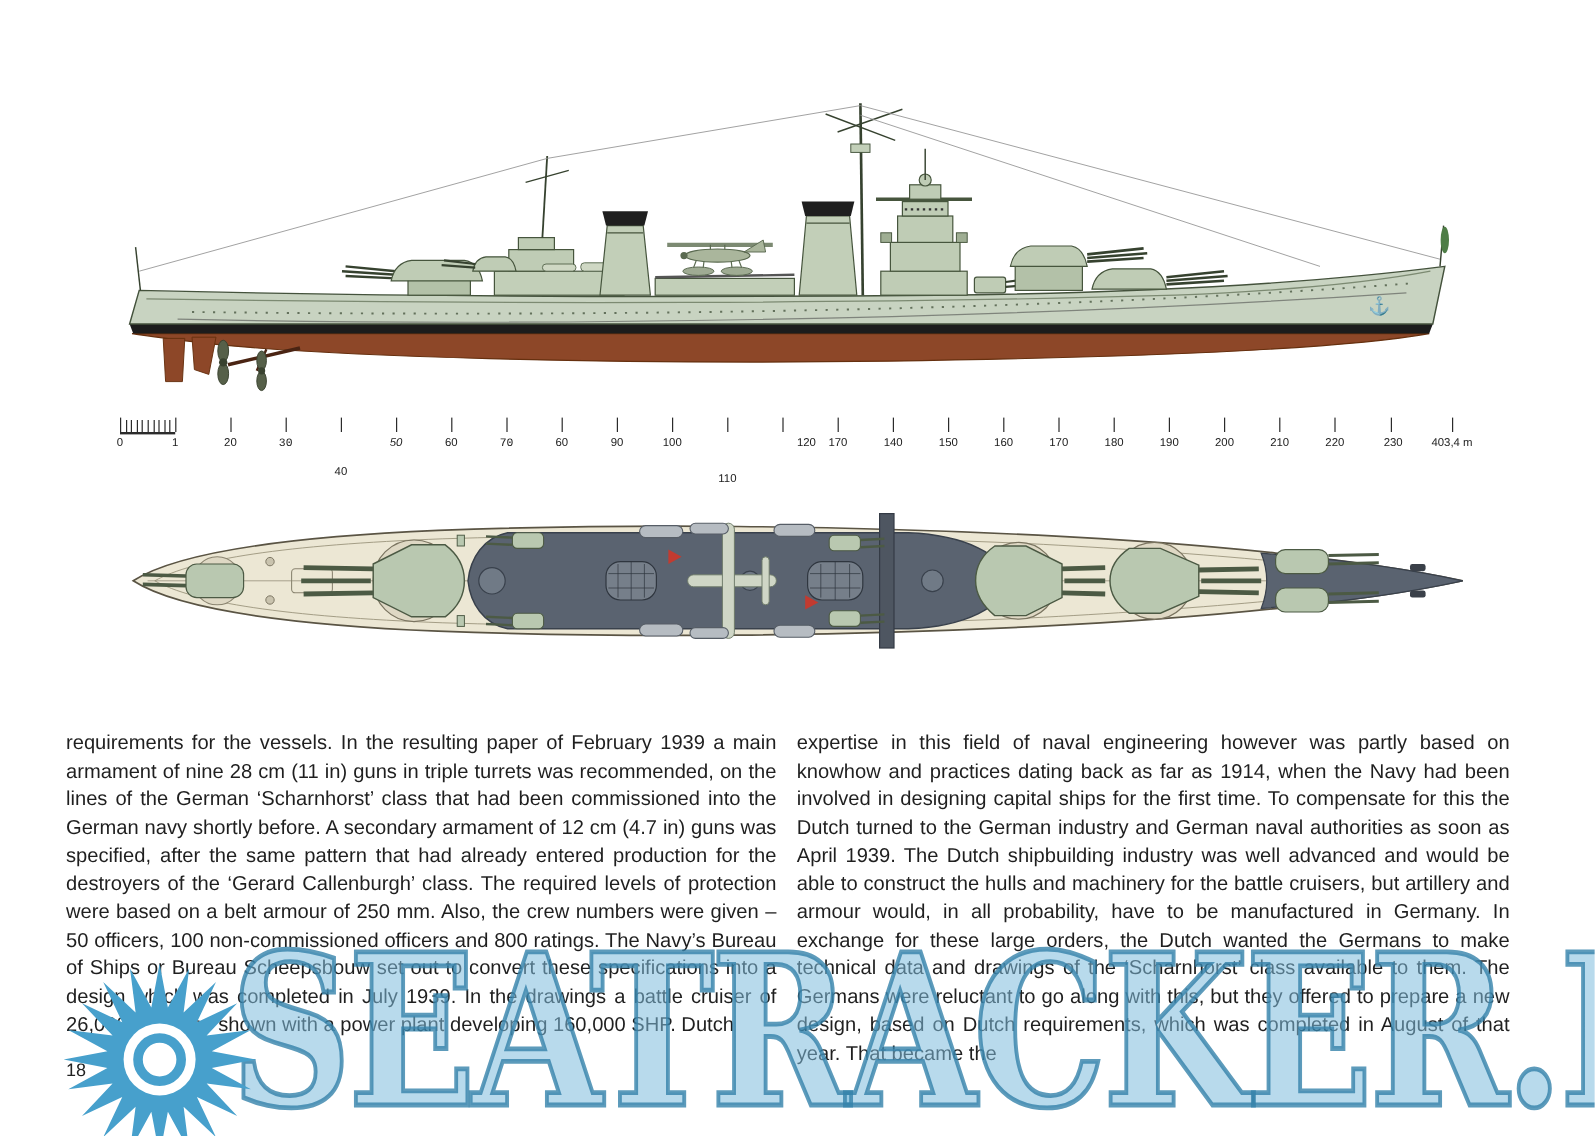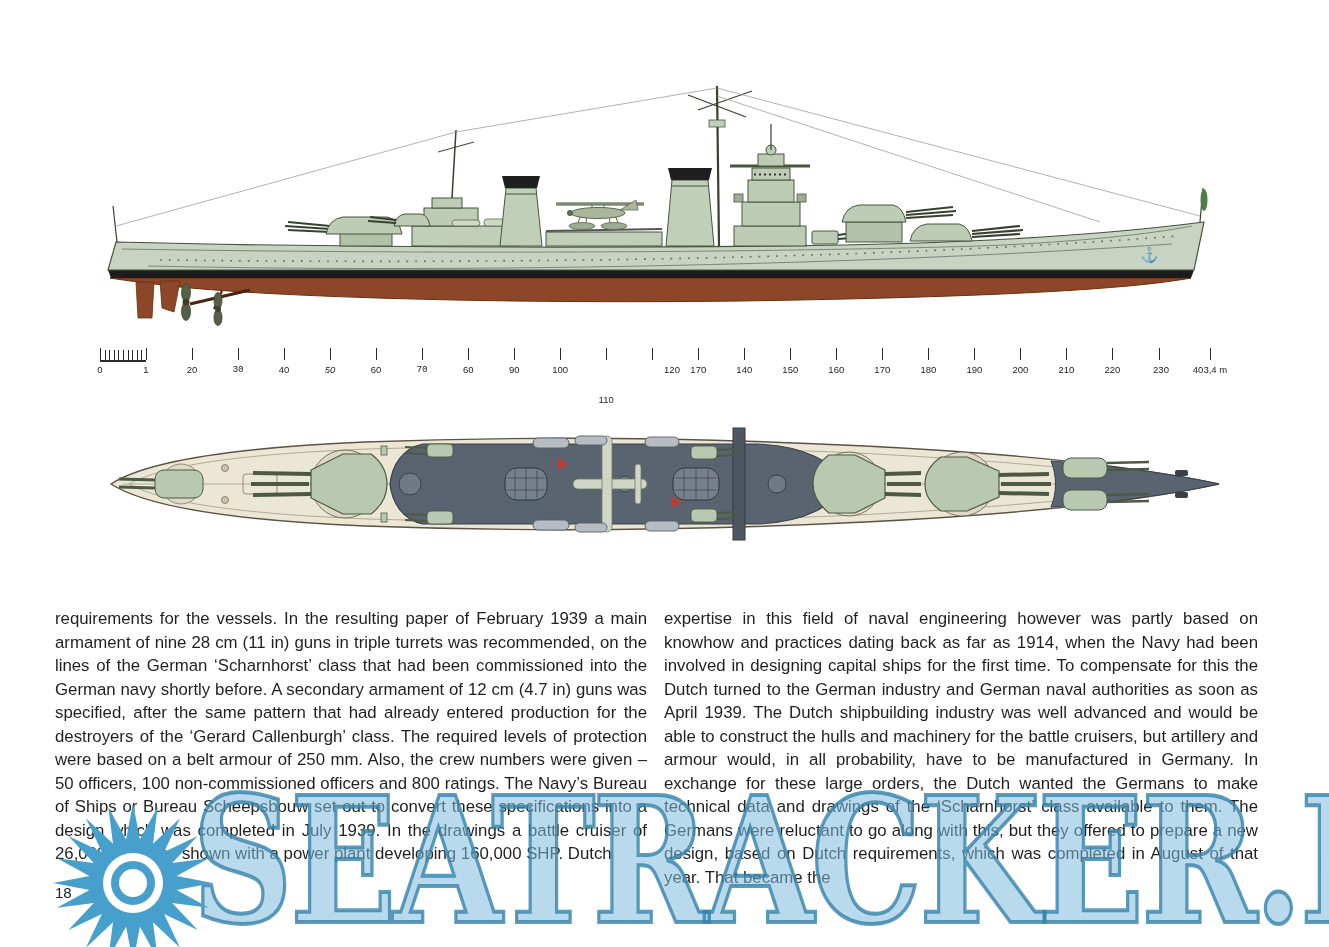--- a/index.html
+++ b/index.html
@@ -162,21 +162,21 @@
   <div class="ruler">
       <div class="tick" style="left: 0px;"></div>
       <div class="tick-label" style="left: 0px;">0</div>
       <div class="tick" style="left: 46px;"></div>
       <div class="tick-label" style="left: 46px;">1</div>
       <div class="tick" style="left: 92px;"></div>
       <div class="tick-label" style="left: 92px;">20</div>
       <div class="tick" style="left: 138.1px;"></div>
       <div class="tick-label" style="left: 138.1px; font-family: Liberation Mono, monospace;">30</div>
       <div class="tick" style="left: 184.1px;"></div>
-      <div class="tick-label" style="left: 184.1px;">40</div>
+      <div class="tick-label" style="left: 184.1px; margin-top: 24px;">40</div>
       <div class="tick" style="left: 230.1px;"></div>
       <div class="tick-label" style="left: 230.1px; font-style: italic;">50</div>
       <div class="tick" style="left: 276.1px;"></div>
       <div class="tick-label" style="left: 276.1px;">60</div>
       <div class="tick" style="left: 322.1px;"></div>
       <div class="tick-label" style="left: 322.1px; font-family: Liberation Mono, monospace;">70</div>
       <div class="tick" style="left: 368.2px;"></div>
       <div class="tick-label" style="left: 368.2px;">60</div>
       <div class="tick" style="left: 414.2px;"></div>
       <div class="tick-label" style="left: 414.2px;">90</div>

